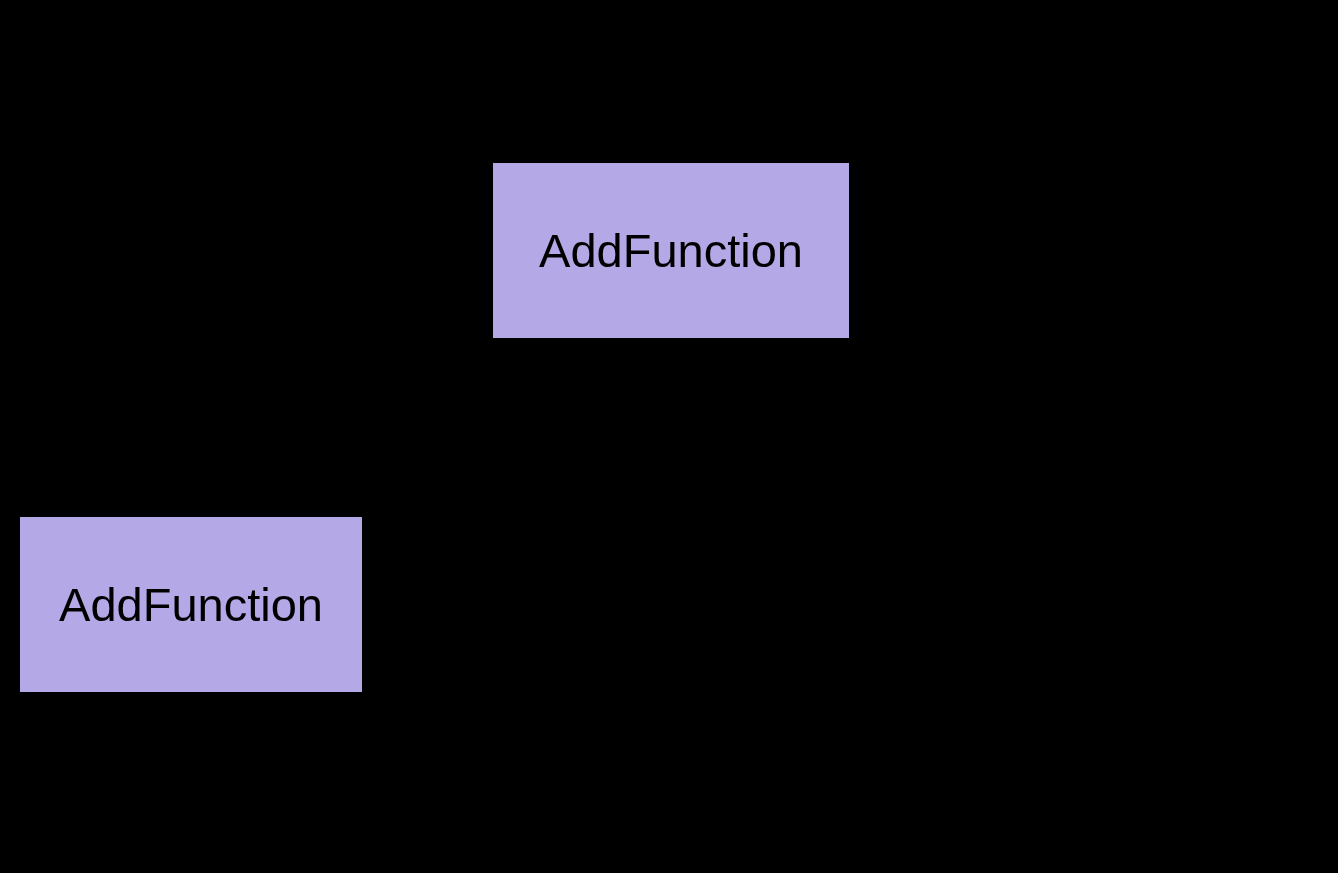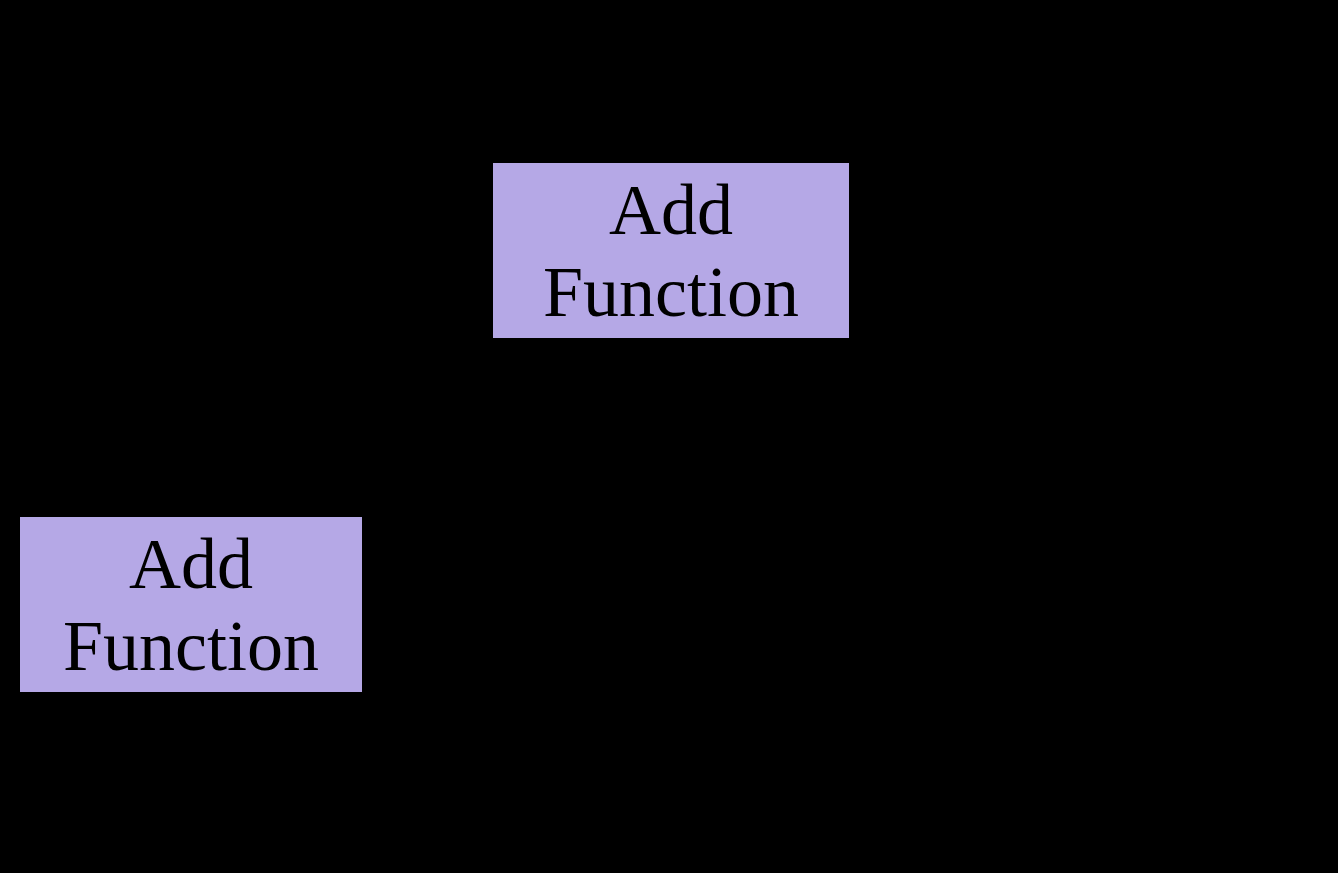--- a/index.html
+++ b/index.html
@@ -15,31 +15,30 @@
     background: #000000;
     overflow: hidden;
     font-family: "Liberation Sans", "DejaVu Sans", sans-serif;
   }
   .node {
     position: absolute;
     box-sizing: border-box;
     background: #b5a8e6;
     color: #000000;
     display: flex;
-    flex-direction: column;
+    flex-direction: row;
     align-items: center;
     justify-content: center;
     text-align: center;
-    font-size: 72px;
+    font-size: 47px;
     line-height: 82px;
     font-weight: normal;
     letter-spacing: 0px;
     white-space: nowrap;
     user-select: none;
-    font-family: Liberation Serif, serif;
   }
   .node .line {
     display: block;
   }
   #node-add-function-1 {
     left: 493px;
     top: 163px;
     width: 356px;
     height: 175px;
   }

